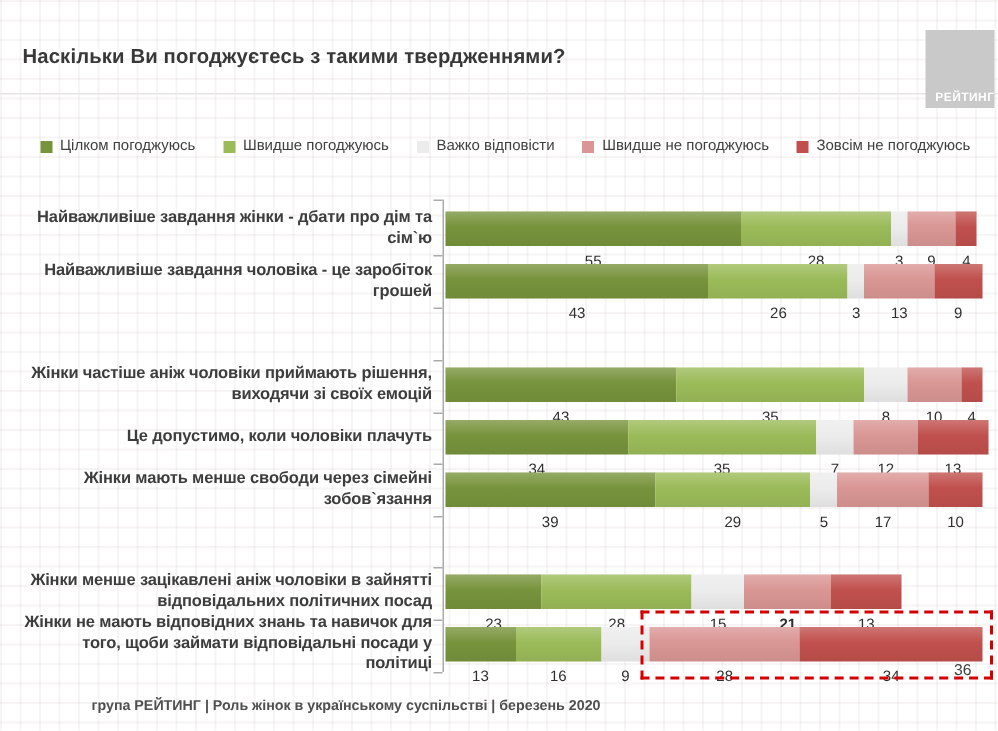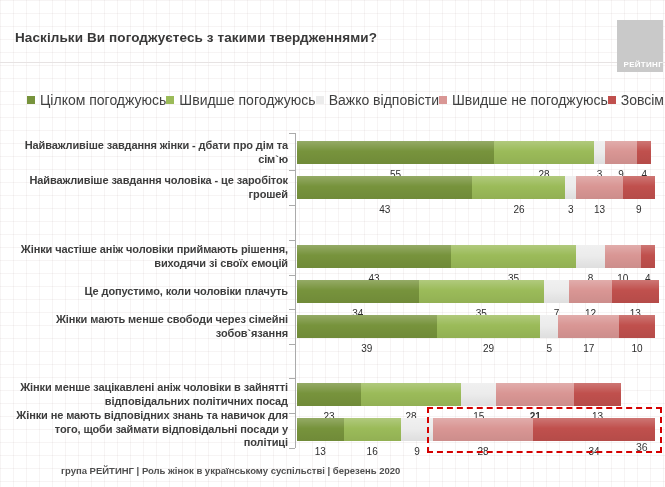--- a/index.html
+++ b/index.html
@@ -22,21 +22,21 @@
     background:#c9c9c9; display:flex; align-items:flex-end; justify-content:flex-end;
     padding-bottom:3px;
   }
   .logo-text { color:#ffffff; font-size:8px; font-weight:bold; letter-spacing:0.3px; }
   .legend {
     position:absolute; left:27px; top:92px; width:620px;
     display:flex; justify-content:space-between; align-items:center;
   }
   .legend-item { display:flex; align-items:center; gap:5px; }
   .legend-swatch { width:8px; height:8px; display:inline-block; }
-  .legend-label { font-size:14px; color:#3f3f3f; white-space:nowrap; }
+  .legend-label { font-size:10px; color:#3f3f3f; white-space:nowrap; }
   .axis-line { position:absolute; left:295px; top:133px; width:1px; height:315px; background:#ababab; }
   .tick { position:absolute; left:289px; width:6px; height:1px; background:#ababab; }
   .row { position:absolute; left:0; width:665px; height:23px; }
   .cat-label {
     position:absolute; left:15px; top:0; width:273px; height:23px;
     display:flex; align-items:center; justify-content:flex-end;
     text-align:right; font-size:11px; font-weight:bold; color:#3d3d3d;
     line-height:1.25; letter-spacing:-0.1px; overflow:visible;
   }
   .bar { position:absolute; left:297px; top:0; height:23px; display:flex; }
@@ -206,21 +206,21 @@
         <div class="bar">
           <div class="seg" style="width: 64px; background-color: rgb(119, 147, 60);">
             <span class="seg-val">23</span>
           </div>
           <div class="seg" style="width: 100.24px; background-color: rgb(155, 187, 89);">
             <span class="seg-val">28</span>
           </div>
           <div class="seg" style="width: 35px; background-color: rgb(236, 236, 236);">
             <span class="seg-val">15</span>
           </div>
-          <div class="seg" style="width: 78px; background-color: rgb(217, 150, 148); font-weight: bold;">
+          <div class="seg" style="width: 58px; background-color: rgb(217, 150, 148); font-weight: bold;">
             <span class="seg-val">21</span>
           </div>
           <div class="seg" style="width: 46.54px; background-color: rgb(192, 80, 77);">
             <span class="seg-val">13</span>
           </div>
         </div>
       </div>
       <div class="row" style="top: 418px;">
         <div class="cat-label">Жінки не мають відповідних знань та навичок для того, щоби займати відповідальні посади у політиці</div>
         <div class="bar">

